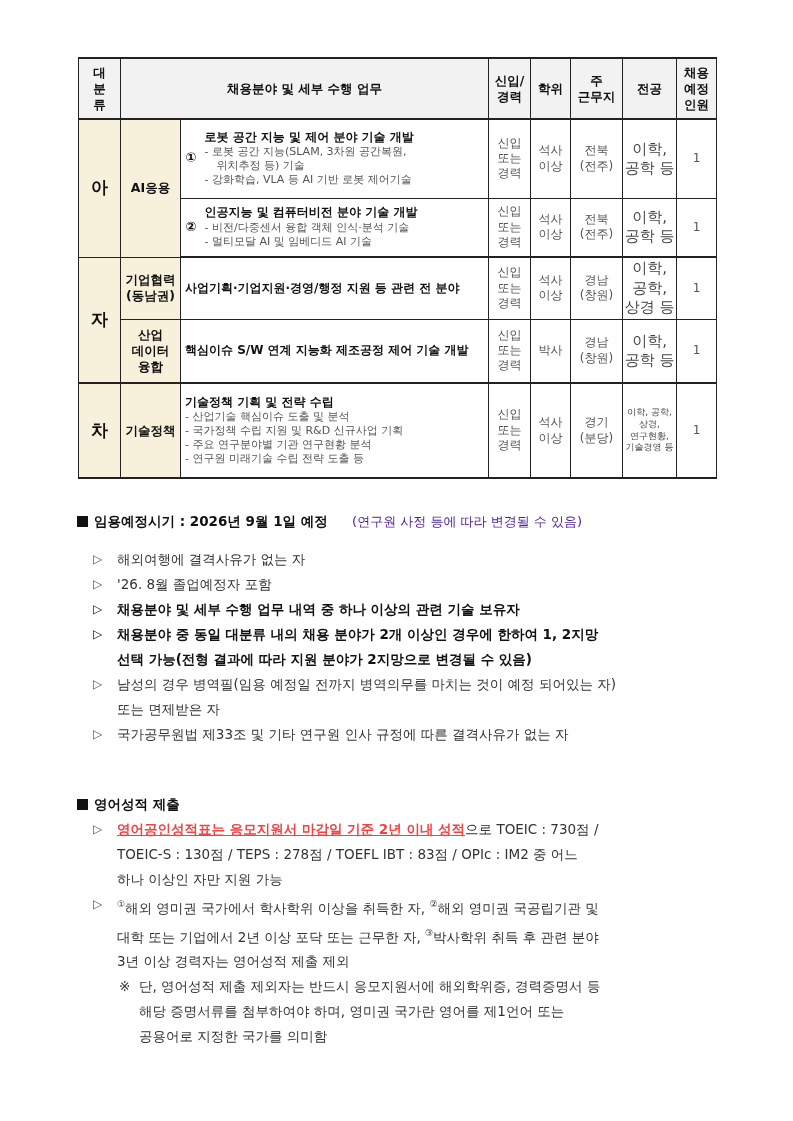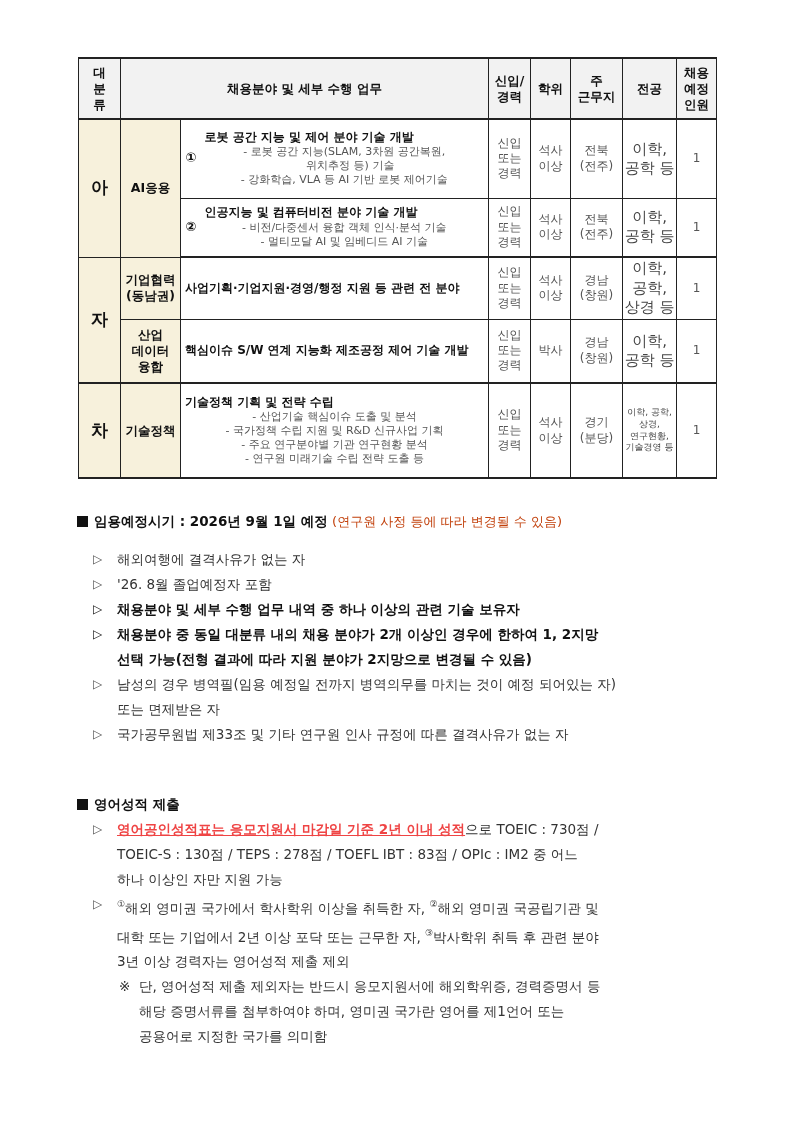--- a/index.html
+++ b/index.html
@@ -13,28 +13,28 @@
   .tbl td.cat { background:#f7f1dc; font-weight:bold; }
   .tbl td.big { font-size:17px; }
   .tbl td.sub { font-size:12.5px; }
   .tbl td.num { font-weight:bold; font-size:13px; border-right:none; }
   .tbl td.desc { text-align:left; padding:2px 4px; }
   .tbl td.desc.nl { border-left:none; }
   .tbl td.plain { color:#555; font-size:12px; }
   .tbl td.small { font-size:15px; color:#444; }
   .tbl tr.grp-end td { border-bottom:2px solid #222; }
   .d-title { font-weight:bold; font-size:12px; color:#111; }
-  .d-line { font-size:11px; color:#555;text-align:center; }
+  .d-line { font-size:11px; color:#555; }
   .d-line.ind { padding-left:12px; }
   .d-single { font-weight:bold; font-size:12px; }
 
   .sec { position:absolute; left:77px; width:650px; font-size:13.5px; line-height:25px; }
   .sq { display:inline-block; width:11px; height:11px; background:#111; margin-right:6px; vertical-align:-1px; }
   .h { font-weight:bold; }
-  .note { color:#c2410c; font-size:13px; }
+  .note { color:#4c1d95; font-size:13px;margin-left:20px; }
   .item { position:relative; padding-left:40px; color:#333; }
   .item .tri { position:absolute; left:16px; top:0; color:#555; font-size:12px; }
   .item.b { font-weight:bold; color:#111; }
   .item.b .tri { color:#111; }
   .u { text-decoration:underline; font-weight:bold; color:#ef4444; }
   .sup { font-size:9px; vertical-align:super; }
   .ref { position:relative; padding-left:62px; color:#333; }
   .ref .mark { position:absolute; left:42px; top:0; }
 </style>
 </head>

